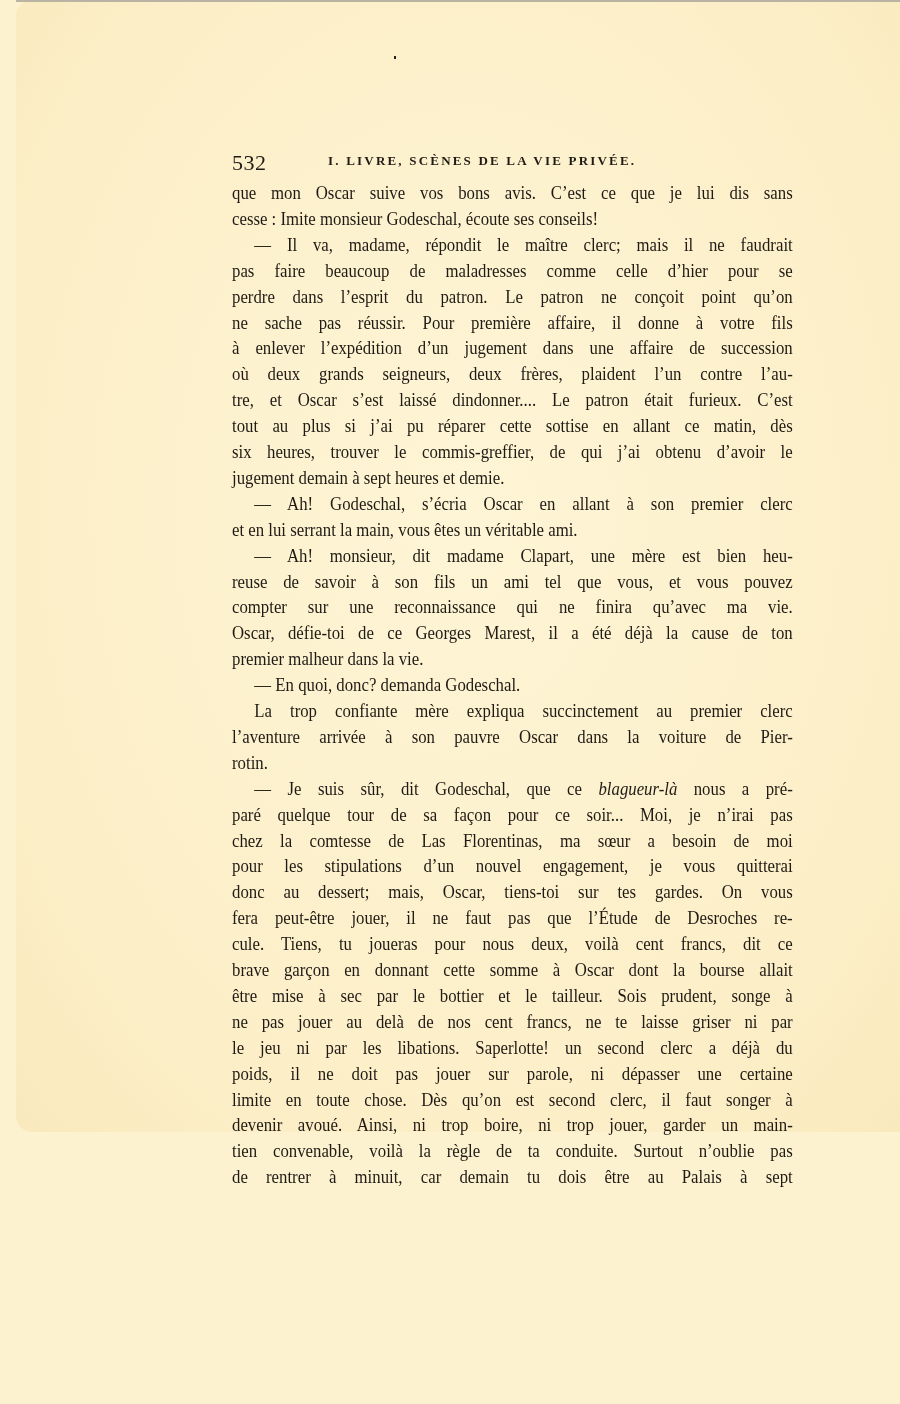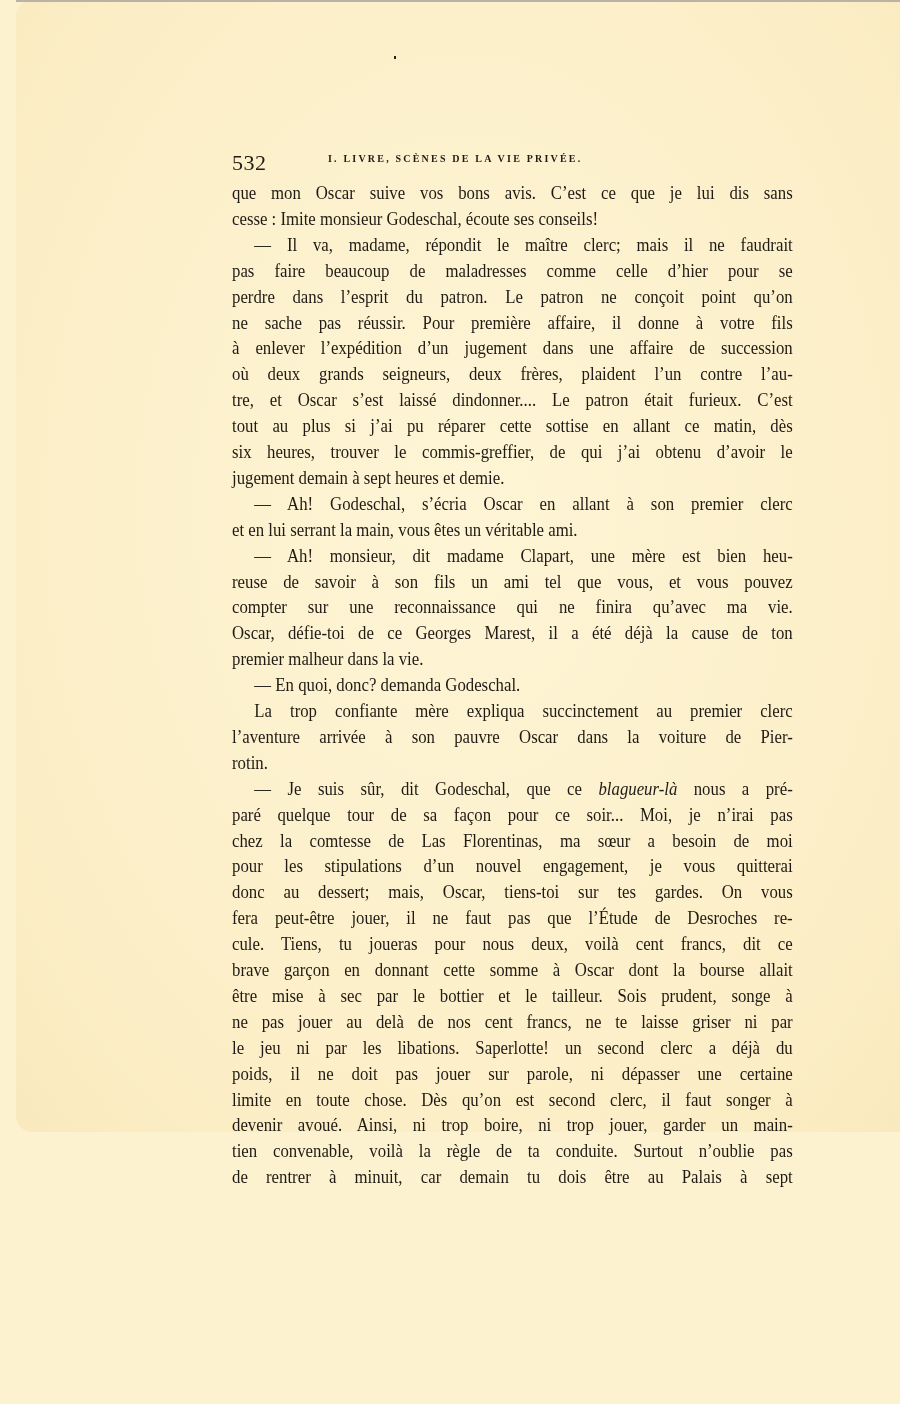--- a/index.html
+++ b/index.html
@@ -47,21 +47,21 @@
     }
     .page-number {
       position: absolute;
       left: 0; top: 0;
       font-size: 22px;
       letter-spacing: 0.5px;
     }
     .head-title {
       position: absolute;
       left: 96px; top: 3px;
-      font-size: 10px;
+      font-size: 13px;
       font-weight: bold;
       letter-spacing: 2.2px;
       font-variant: small-caps;
       text-align: right;
     }
     .text-block {
       position: absolute;
       left: 216px;
       top: 180px;
       width: 561px;

